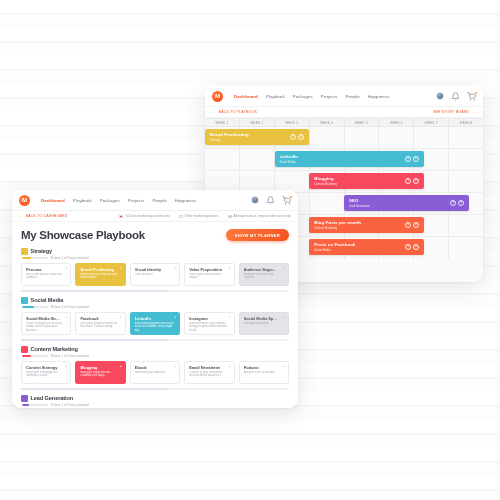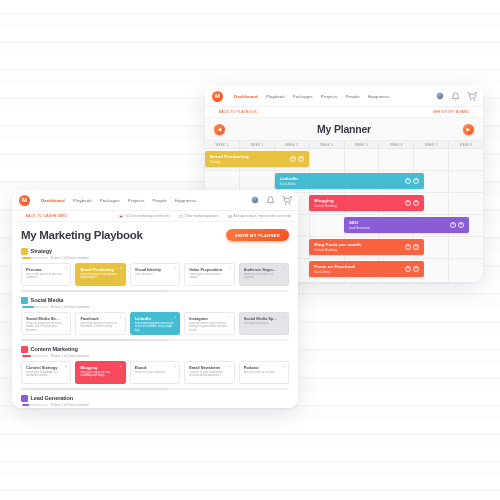--- a/index.html
+++ b/index.html
@@ -203,25 +203,20 @@
         <span class="arrw">←</span>
         <span>BACK TO PLAYBOOK</span>
       </span>
       <span class="forwardlink">
         <span>SEE STORY BOARD</span>
         <span class="arrw">→</span>
       </span>
     </div>
 
     <div class="planner-body">
-      <div class="planner-head">
-        <div class="navbtn left">◀</div>
-        <div class="planner-title">My Planner</div>
-        <div class="navbtn right">▶</div>
-      </div>
       <div class="weekhead" id="weekhead">
           <div class="weekcell">WEEK 1</div>
           <div class="weekcell">WEEK 2</div>
           <div class="weekcell">WEEK 3</div>
           <div class="weekcell">WEEK 4</div>
           <div class="weekcell">WEEK 5</div>
           <div class="weekcell">WEEK 6</div>
           <div class="weekcell">WEEK 7</div>
           <div class="weekcell">WEEK 8</div>
         </div>
@@ -352,21 +347,21 @@
           </span>
           <span class="legitem">
             <span class="swatch" style="background: rgb(201, 201, 210); border: 0.4px solid rgb(214, 214, 222);"></span>
             <span>Already in place, improve with our needs</span>
           </span>
         </span>
     </div>
 
     <div class="pb-body">
       <div class="pb-titlerow">
-        <div class="pb-title">My Marketing Playbook</div>
+        <div class="pb-title">My Showcase Playbook</div>
         <div class="pb-cta">SHOW MY PLANNER</div>
       </div>
       <div id="sections">
           <div class="section">
             <div class="sec-head">
               <div class="sec-ico" style="background: rgb(232, 194, 63);"></div>
               <div class="sec-name">Strategy</div>
             </div>
             <div class="sec-prog">
               <div class="progtrack">

